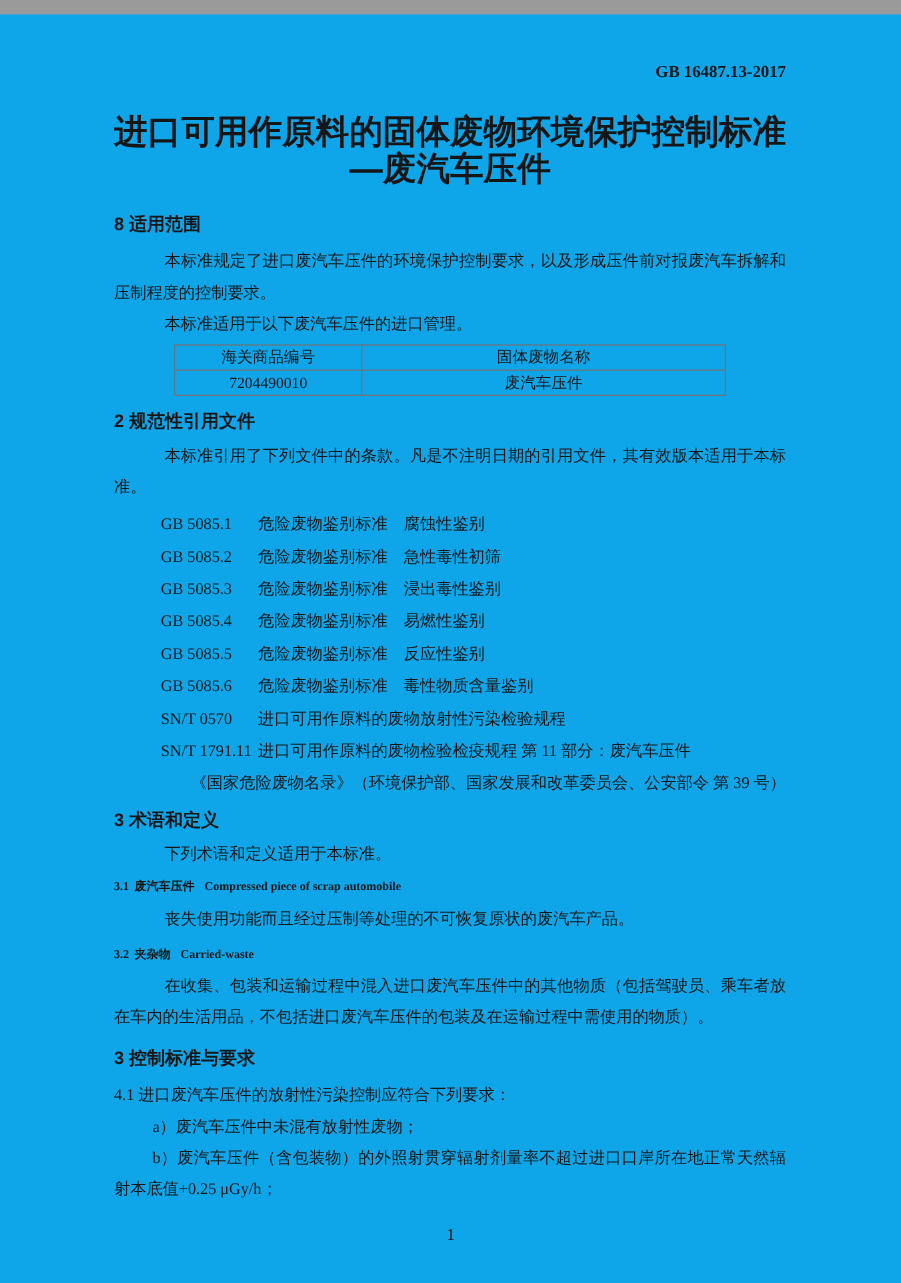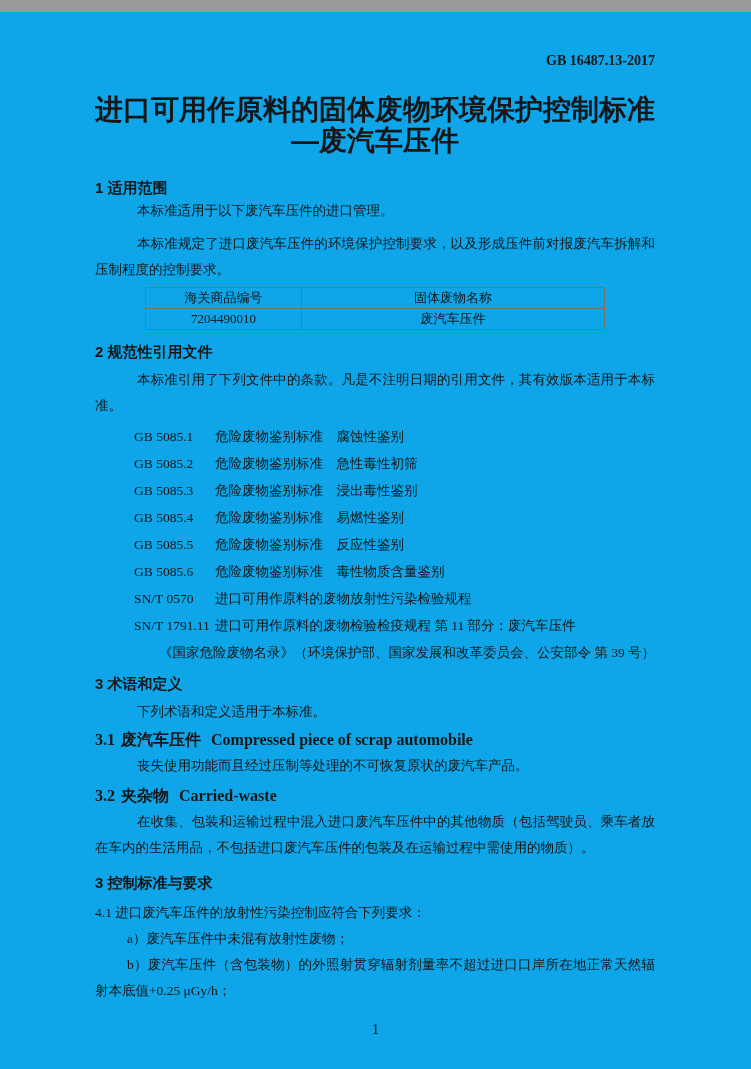--- a/index.html
+++ b/index.html
@@ -78,21 +78,21 @@
   }
   .ref-code { display: inline-block; width: 81px; }
   .ref-plain {
     padding-left: 39px;
     font-size: 13.5px;
     line-height: 27px;
     text-align: right;
   }
   .term-h {
     margin-top: 5px;
-    font-size: 16px;
+    font-size: 10px;
     font-weight: bold;
     line-height: 20px;
   }
   .term-h .t-cn { font-family: "Liberation Sans", "DejaVu Sans", sans-serif; margin-left: 2px; }
   .term-h .t-en { margin-left: 6px; }
   .term-h2 { margin-top: 7px; }
   .clause { margin-top: 7px; }
   .list-item { text-indent: 32px; }
   .page-number {
     position: absolute;
@@ -108,23 +108,23 @@
 <body>
 
 <div class="page">
   <div class="content">
 
     <div class="doc-number">GB 16487.13-2017</div>
 
     <div class="doc-title first">进口可用作原料的固体废物环境保护控制标准</div>
     <div class="doc-title">—废汽车压件</div>
 
-    <h2 class="sec sec1">1 适用范围</h2>
+    <h2 class="sec sec1">8 适用范围</h2>
+    <p class="body indent mt7">本标准规定了进口废汽车压件的环境保护控制要求，以及形成压件前对报废汽车拆解和压制程度的控制要求。</p>
     <p class="body indent">本标准适用于以下废汽车压件的进口管理。</p>
-    <p class="body indent mt7">本标准规定了进口废汽车压件的环境保护控制要求，以及形成压件前对报废汽车拆解和压制程度的控制要求。</p>
 
     <table class="customs">
       <tbody>
           <tr>
         <th>海关商品编号</th>
         <th>固体废物名称</th>
       </tr>
       <tr>
         <td>7204490010</td>
         <td>废汽车压件</td>

